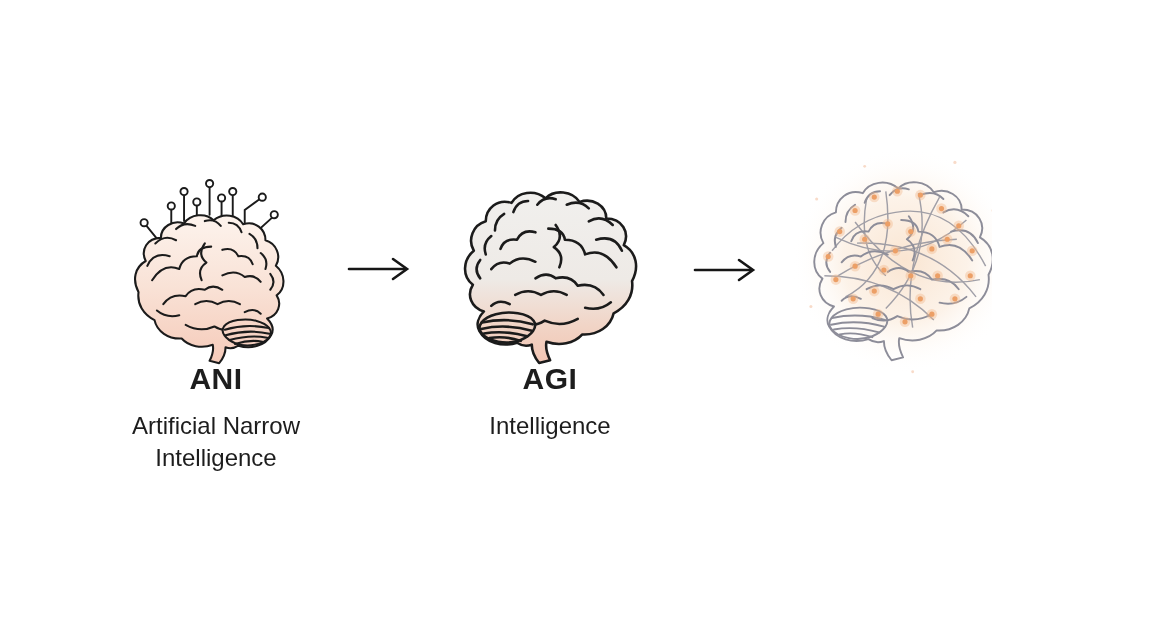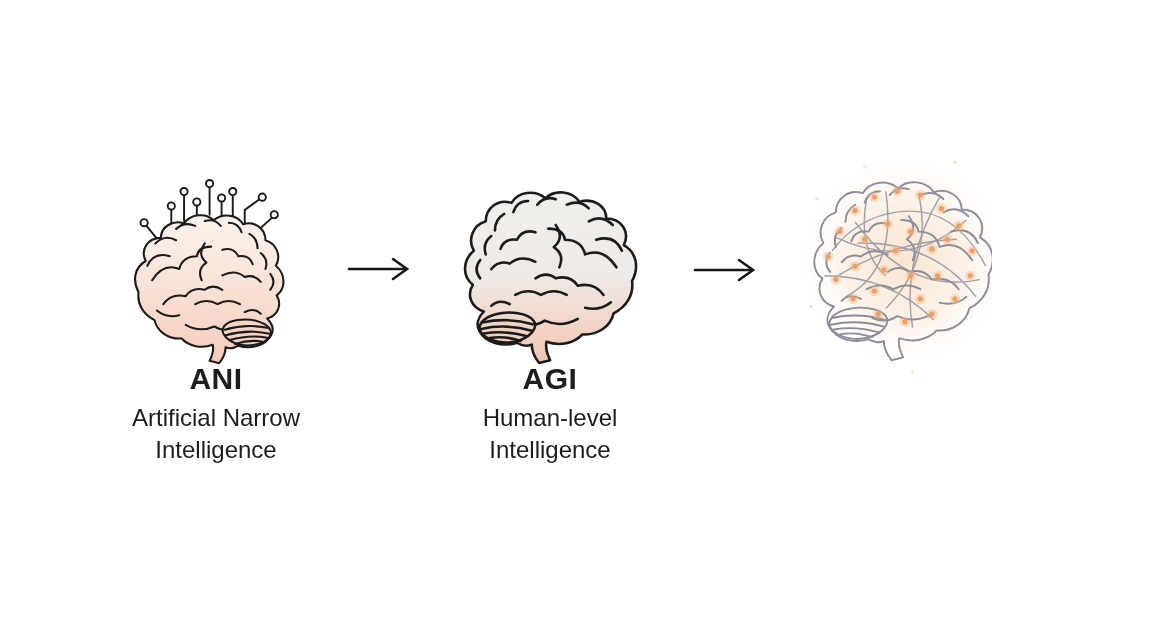--- a/index.html
+++ b/index.html
@@ -34,21 +34,21 @@
   .label-agi { left: 420px; top: 362px; }
   .label-asi { left: 778px; top: 371px; }
 
   .stage-acronym {
     font-size: 30px;
     font-weight: 700;
     letter-spacing: 0.5px;
     line-height: 34px;
   }
   .stage-desc {
-    margin-top: 6px;
+    margin-top: 14px;
     font-size: 24px;
     font-weight: 400;
     line-height: 32px;
   }
   .desc-line { display: block; }
 </style>
 </head>
 <body>
 
 <div class="canvas">
@@ -246,21 +246,20 @@
     <div class="stage-acronym">ANI</div>
     <div class="stage-desc">
       <span class="desc-line">Artificial Narrow</span>
       <span class="desc-line">Intelligence</span>
     </div>
   </div>
 
   <div class="stage-label label-agi">
     <div class="stage-acronym">AGI</div>
     <div class="stage-desc">
-      <span class="desc-line">Human-level</span>
       <span class="desc-line">Intelligence</span>
     </div>
   </div>
 
   <div class="stage-label label-asi">
   </div>
 
 </div>
 
 </body></html>

